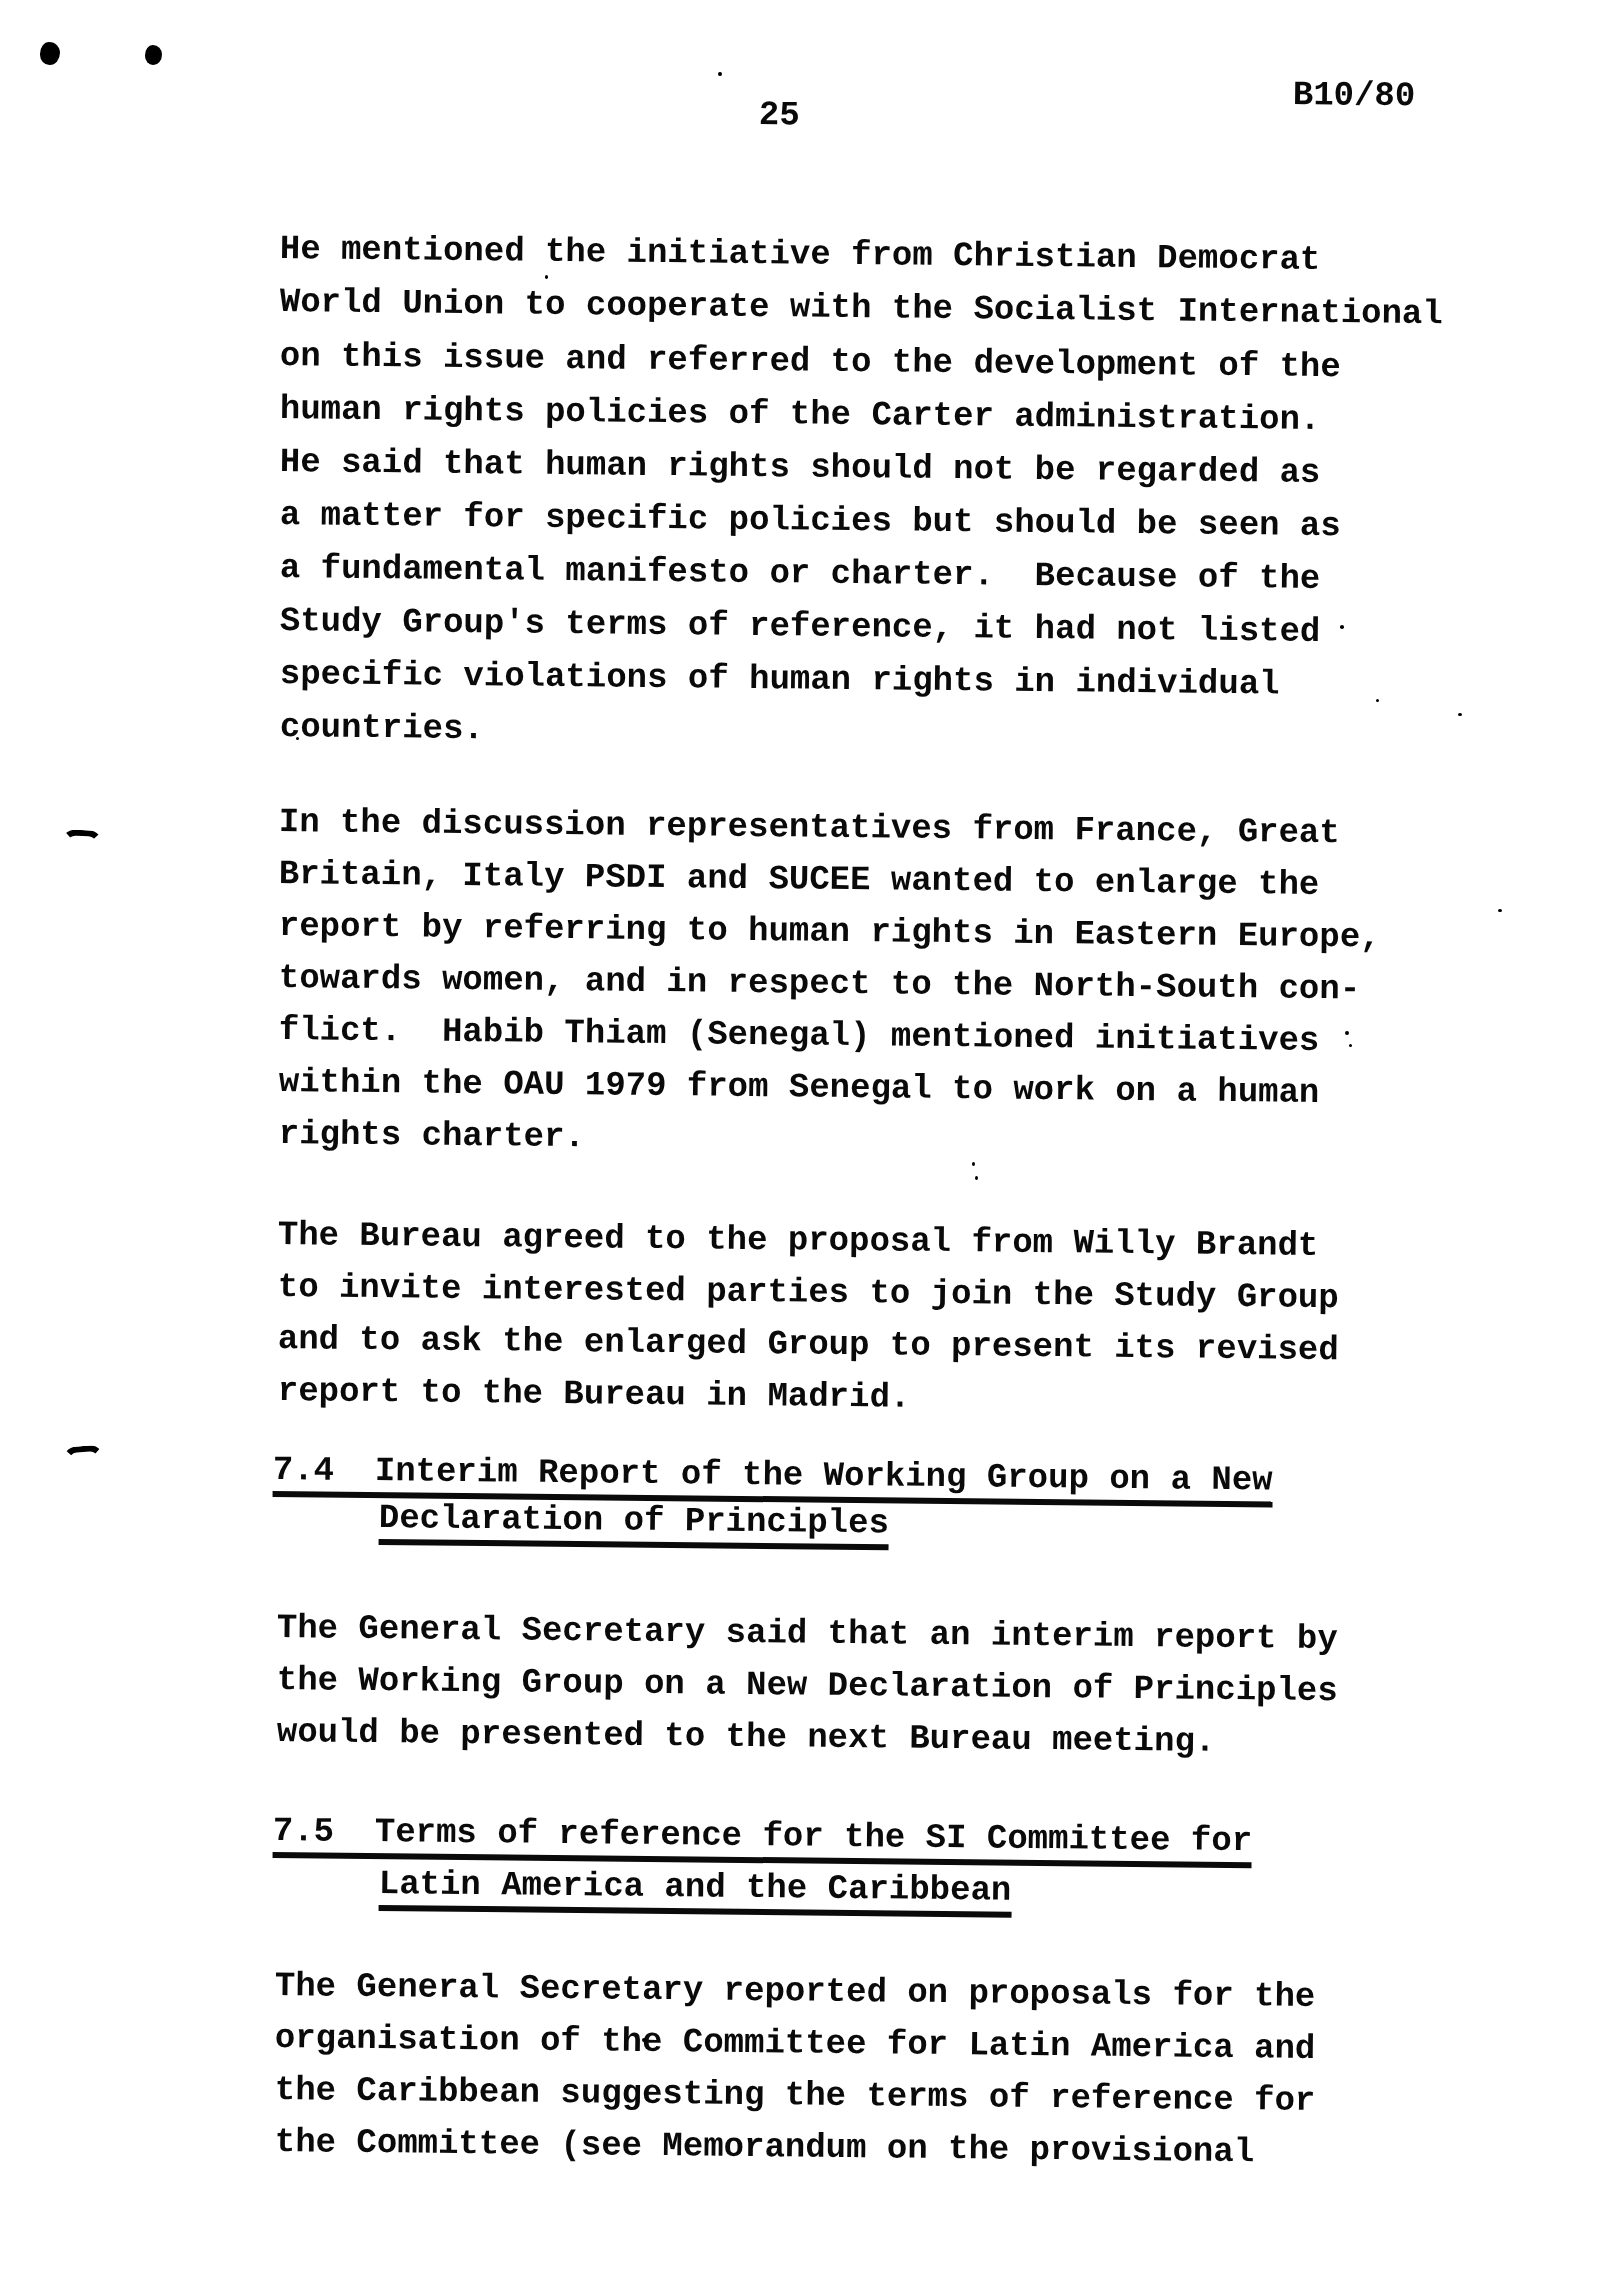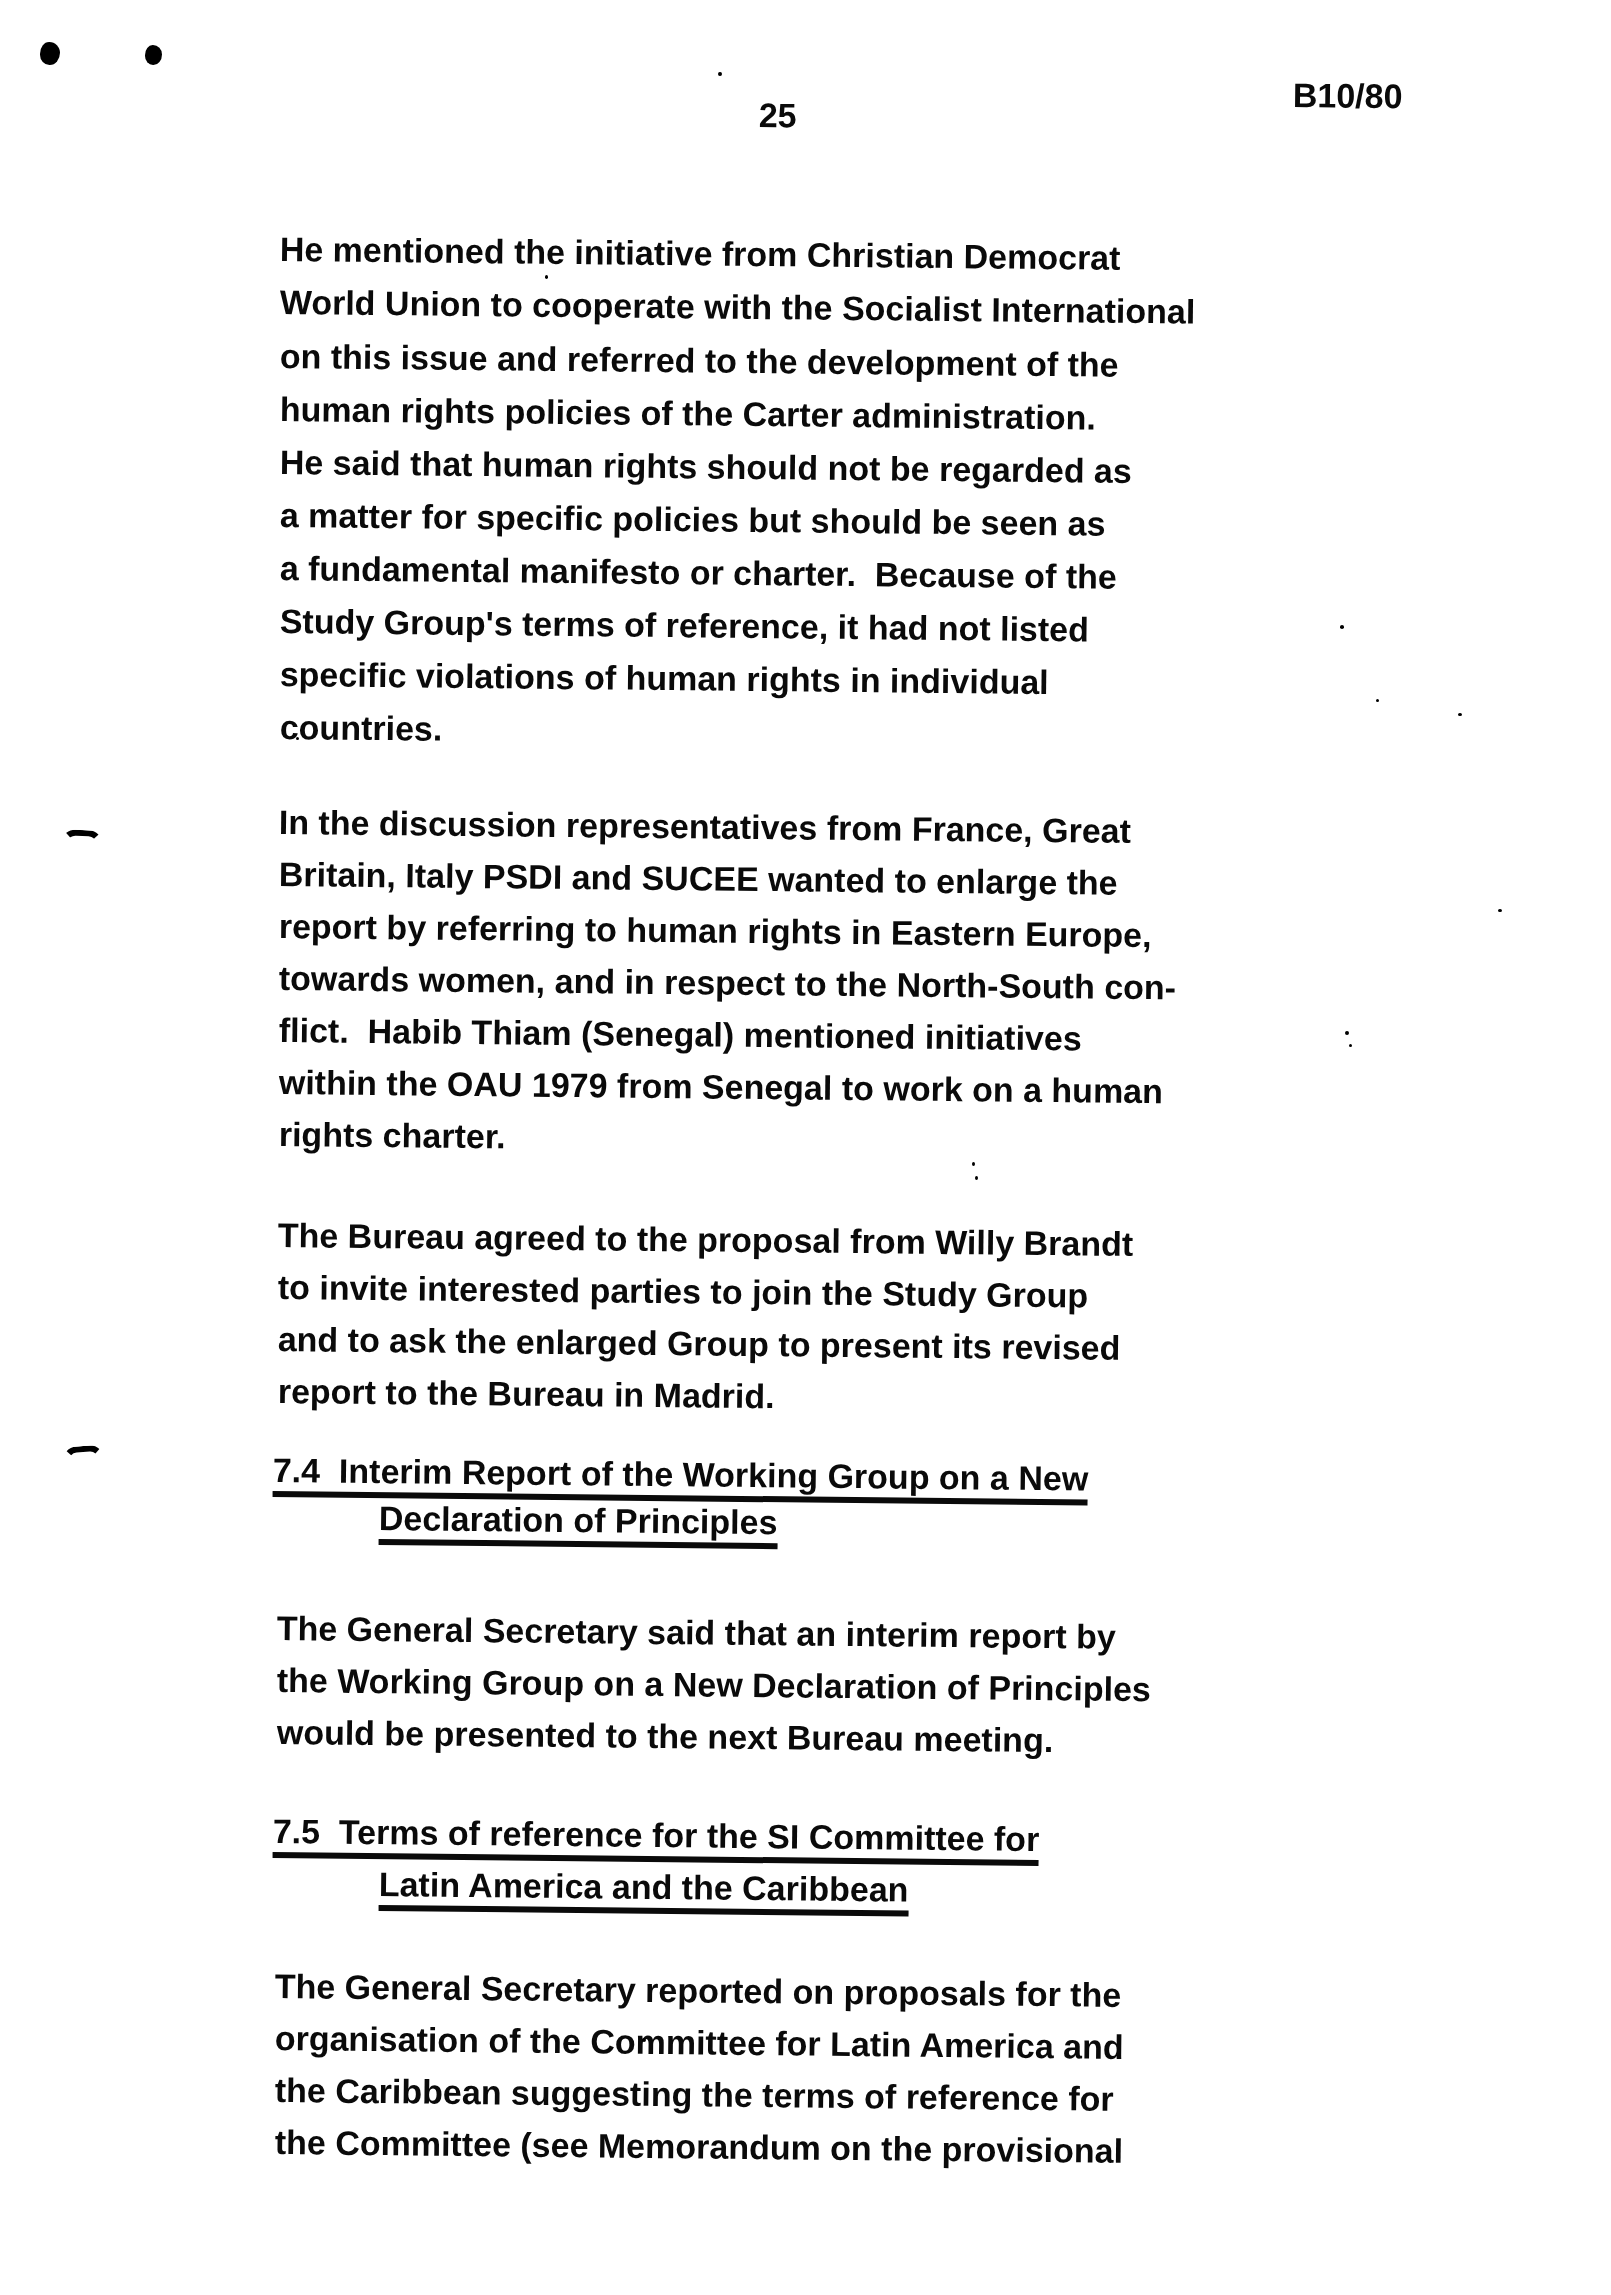--- a/index.html
+++ b/index.html
@@ -1,21 +1,21 @@
 <!DOCTYPE html>
 <html style="font-size:7.9px"><head>
 <meta charset="utf-8">
 <style>
   html,body{margin:0;padding:0;background:#e8e8e8;}
   .page{
     position:relative;
     width:1612px;
     height:2295px;
     background:#ffffff;
-    font-family:Liberation Sans, sans-serif;
+    font-family:Liberation Mono, monospace;
     font-weight:700;
     color:#0a0a0a;
     overflow:hidden;
   }
   .line{
     position:absolute;
     white-space:pre;
     font-size:34px;
     line-height:34px;
     transform:rotate(0.6deg);

